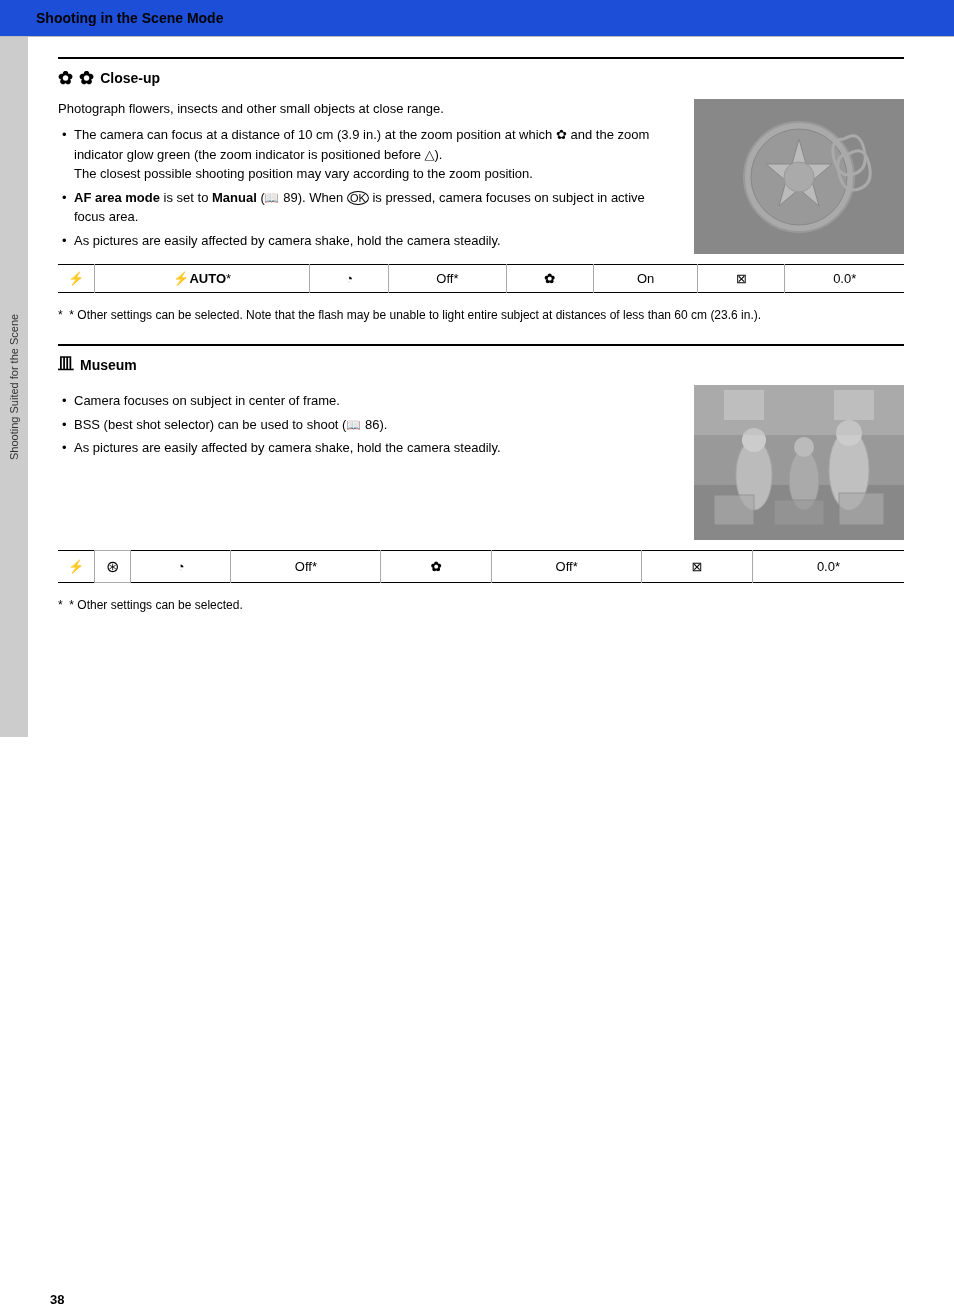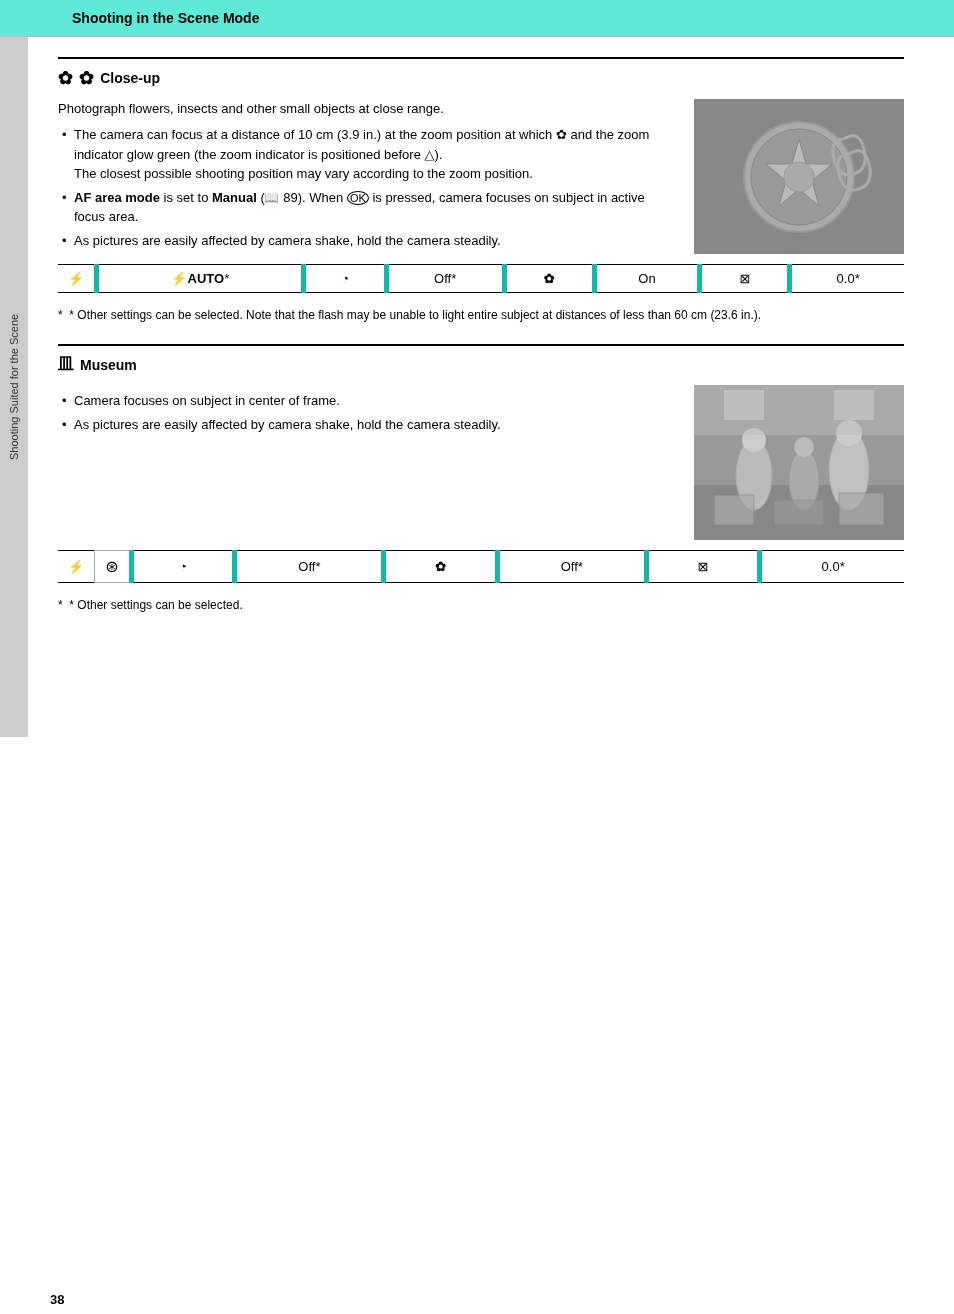--- a/index.html
+++ b/index.html
@@ -8,22 +8,22 @@
       font-family: Arial, Helvetica, sans-serif;
       font-size: 13px;
       background: #fff;
       color: #000;
       width: 954px;
       min-height: 1314px;
       position: relative;
     }
 
     .page-header {
-      background: #5eead4;
-      padding: 10px 72px;
+      background: #1d4ed8;
+      padding: 10px 36px;
       font-size: 14px;
       font-weight: bold;
       border-bottom: 1px solid #bbb;
     }
 
     .page-container {
       display: flex;
       flex-direction: row;
       width: 100%;
     }
@@ -119,21 +119,21 @@
 
     .settings-table {
       width: 100%;
       border-collapse: collapse;
       margin: 10px 0 5px 0;
       border-top: 1px solid #000;
       border-bottom: 1px solid #000;
     }
 
     .settings-table td {
-      border-left: 5px solid #14b8a6;
+      border-left: 1px solid #14b8a6;
       border-right: 1px solid #aaa;
       padding: 6px 10px;
       text-align: center;
       font-size: 13px;
       vertical-align: middle;
     }
 
     .settings-table td:first-child {
       border-left: none;
       width: 30px;
@@ -248,20 +248,23 @@
         <span>Museum</span>
       </div>
 
       <div class="section-body">
         <div class="section-text">
           <ul class="bullet-list">
             <li>
               Camera focuses on subject in center of frame.
             </li>
             <li>
+              BSS (best shot selector) can be used to shoot (<span style="font-size:12px;">📖</span> 86).
+            </li>
+            <li>
               As pictures are easily affected by camera shake, hold the camera steadily.
             </li>
           </ul>
         </div>
 
         <div class="section-image museum-image">
           <svg viewBox="0 0 210 155" xmlns="http://www.w3.org/2000/svg">
             <rect width="210" height="155" fill="#999"></rect>
 
             <rect x="0" y="100" width="210" height="55" fill="#888"></rect>

